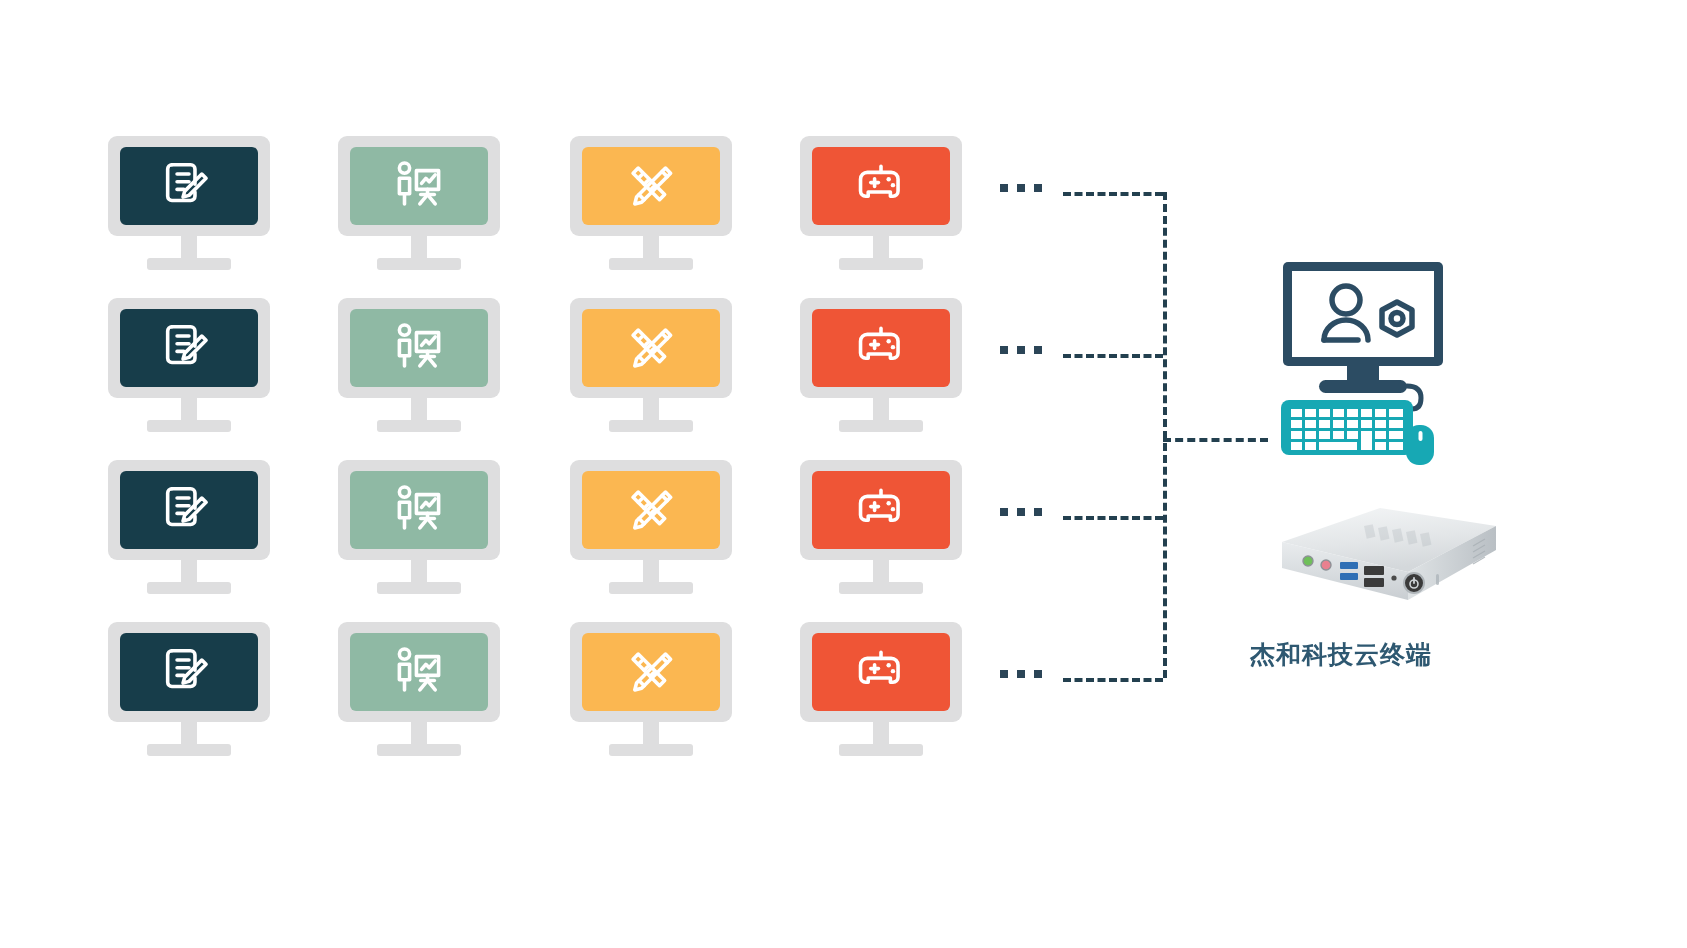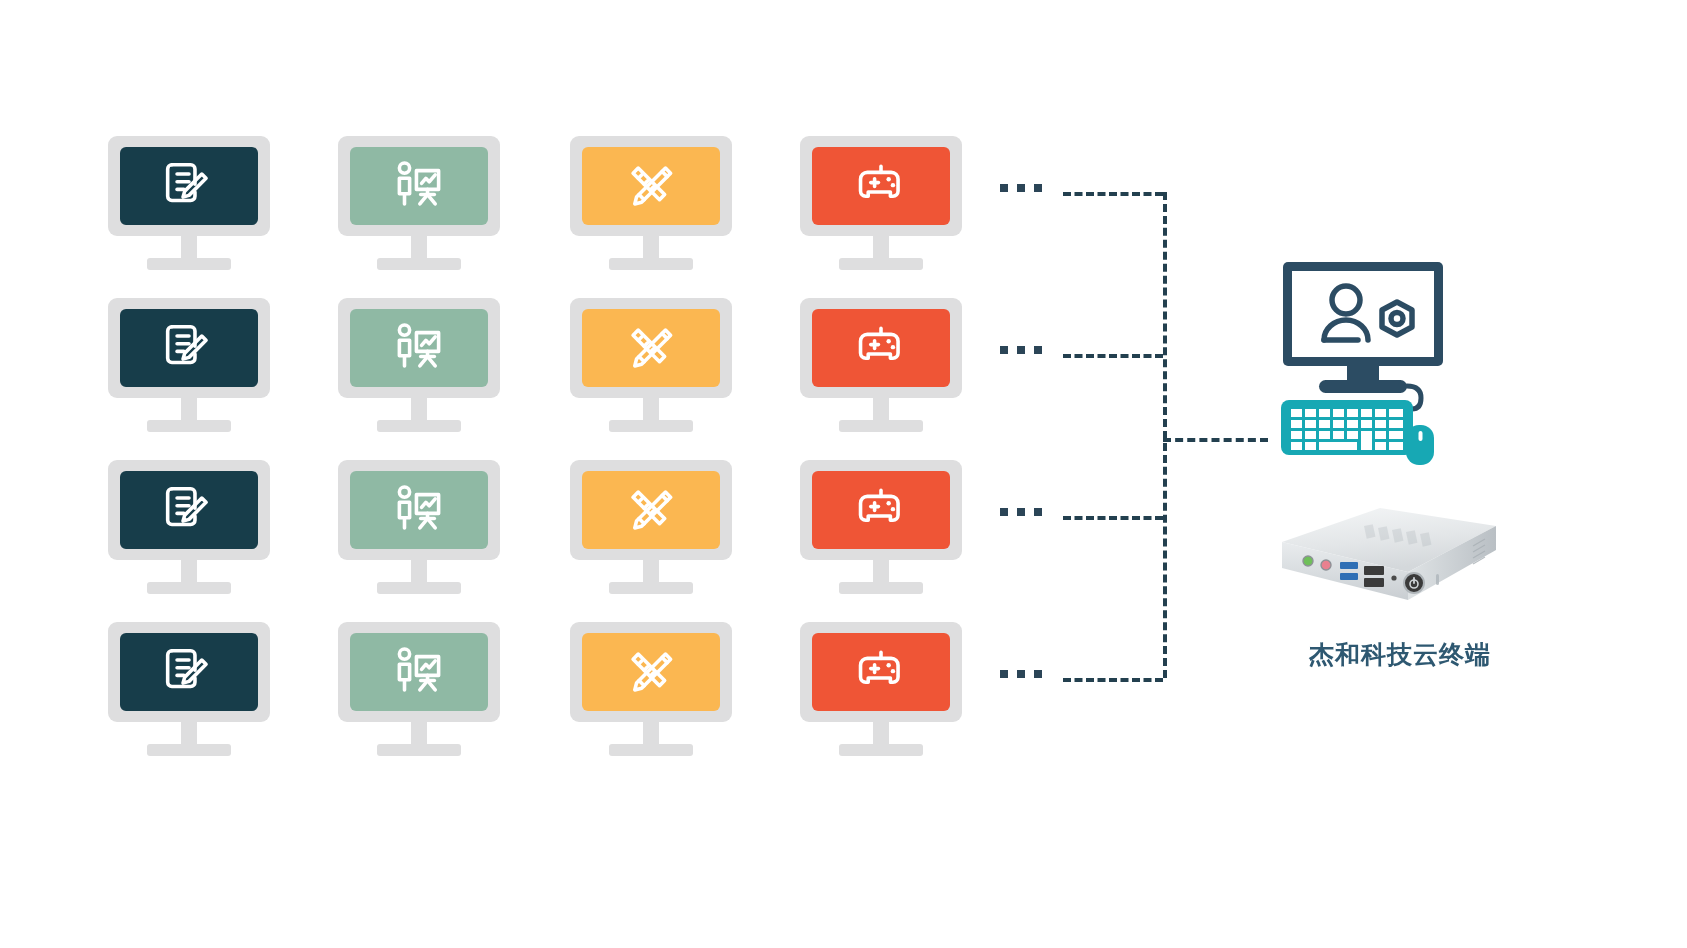--- a/index.html
+++ b/index.html
@@ -55,21 +55,21 @@
   #workstation { position: absolute; left: 1281px; top: 258px; width: 200px; height: 210px; }
   #workstation svg { width: 200px; height: 210px; display: block; }
 
   
   #minipc { position: absolute; left: 1268px; top: 500px; width: 230px; height: 125px; }
   #minipc svg { width: 230px; height: 125px; display: block; }
 
   
   #caption {
     position: absolute; left: 1250px; top: 638px; width: 300px;
-    text-align: center;
+    text-align: left;
     font-size: 25px; font-weight: bold; color: #2e5871;
     letter-spacing: 1px;
     font-family: "DejaVu Sans", "Liberation Sans", sans-serif;
   }
 </style>
 </head>
 <body>
 
 <div id="stage">
 

